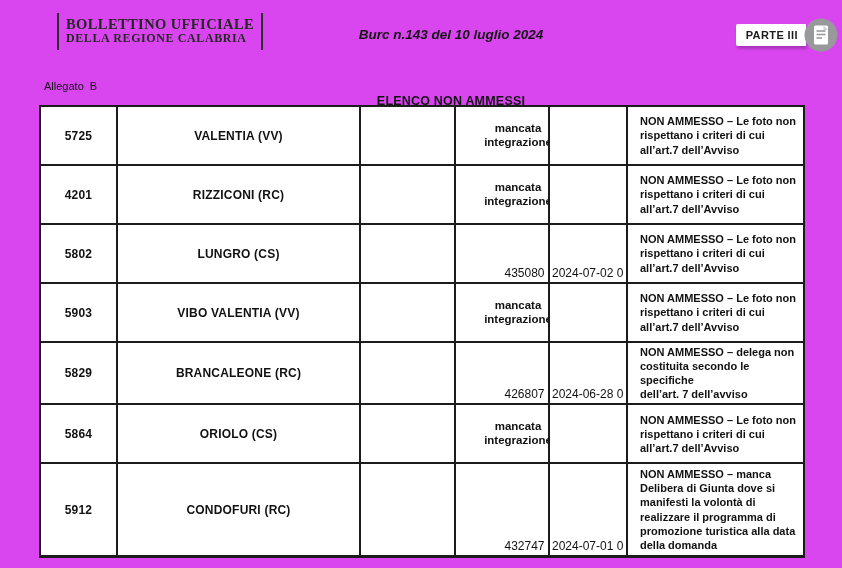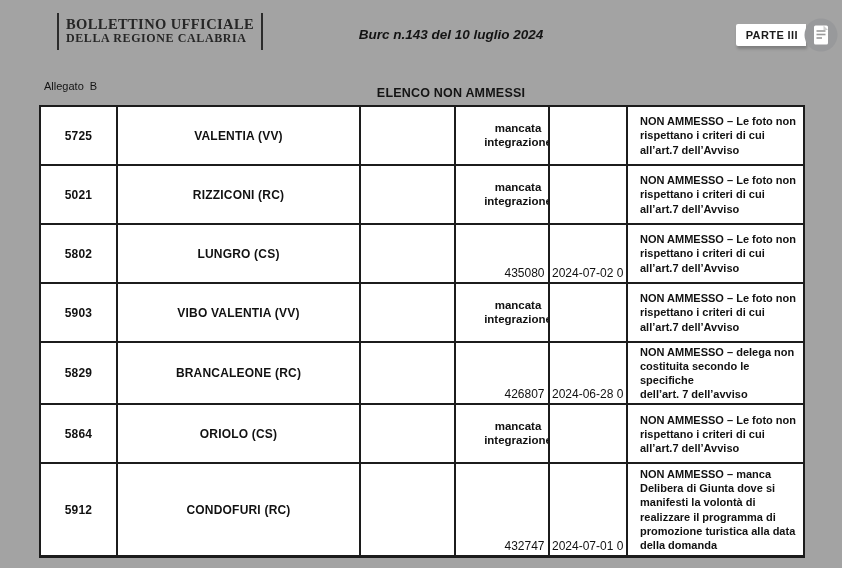--- a/index.html
+++ b/index.html
@@ -4,21 +4,21 @@
 <style>
   * { margin:0; padding:0; box-sizing:border-box; }
   html,body { background:#ffffff; }
   body {
     width:842px; height:568px;
     font-family:"Liberation Sans", sans-serif;
     color:#111;
     position:relative;
     overflow:hidden;
   }
-  .page { position:absolute; inset:0; background:#a3a3a3; }
+  .page { position:absolute; inset:0; background:#d946ef; }
 
   
   .header { position:absolute; left:0; top:0; width:842px; height:64px; }
   .logo {
     position:absolute; left:57px; top:13px;
     border-left:2px solid #2b2b2b; border-right:2px solid #2b2b2b;
     padding:3px 7px 4px 7px;
     font-family:"Liberation Serif", serif;
     font-weight:bold; color:#262626;
     white-space:nowrap;
@@ -42,21 +42,21 @@
   }
   .doc-badge { width:34px; height:34px; margin-left:-2px; position:relative; z-index:2; }
 
   
   .subheader { position:absolute; left:0; right:0; top:74px; height:24px; }
   .allegato {
     position:absolute; left:44px; top:6px;
     font-size:11px; color:#141414; white-space:pre;
   }
   .list-title {
-    position:absolute; left:0; right:0; top:12px;
+    position:absolute; left:0; right:0; top:20px;
     text-align:center; padding-left:60px;
     font-size:12.5px; font-weight:bold; letter-spacing:0.2px; color:#141414;
   }
 
   
   table.elenco {
     position:absolute; left:39px; top:105px;
     width:764px; border-collapse:collapse; table-layout:fixed;
     background:#fff;
   }
@@ -150,21 +150,21 @@
     </td>
     <td>
       <div class="reason-text">NON AMMESSO – Le foto non
 rispettano i criteri di cui
 all’art.7 dell’Avviso</div>
     </td>
   </tr>
 
   <tr>
     <td class="cell-num">
-      <span>5021</span>
+      <span>4201</span>
     </td>
     <td class="cell-name">
       <span>RIZZICONI (RC)</span>
     </td>
     <td></td>
     <td class="td-rel">
       <div class="int-text">mancata
 integrazione</div>
       <div class="proto-text"></div>
     </td>

